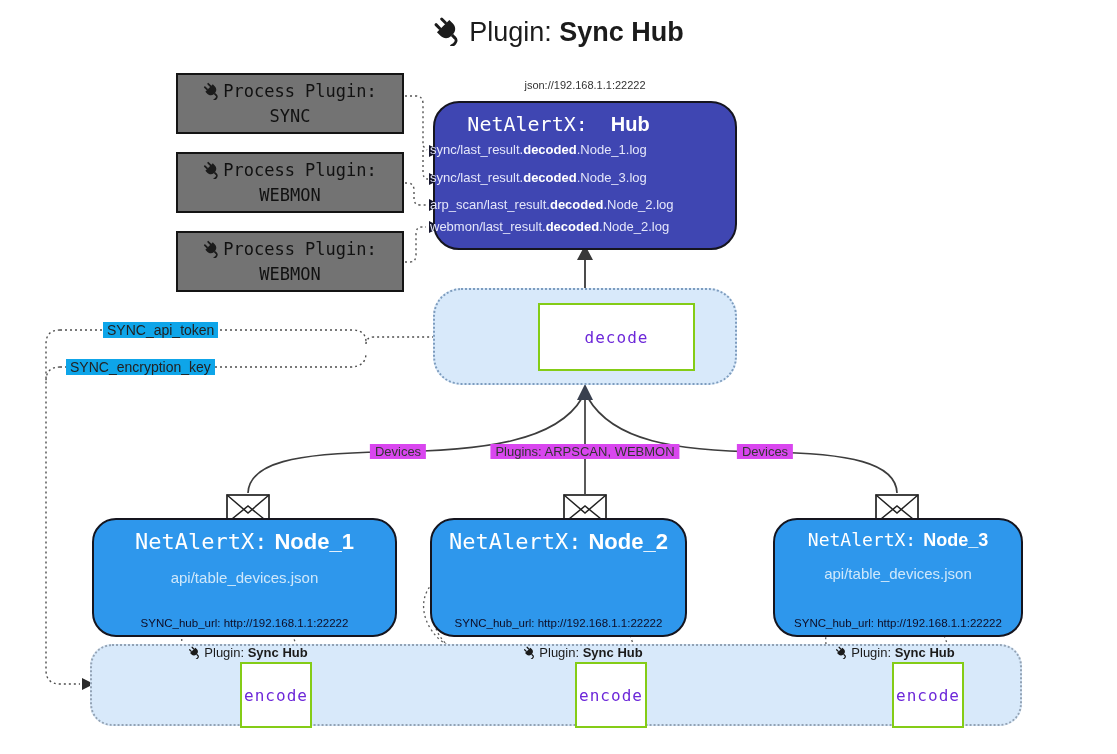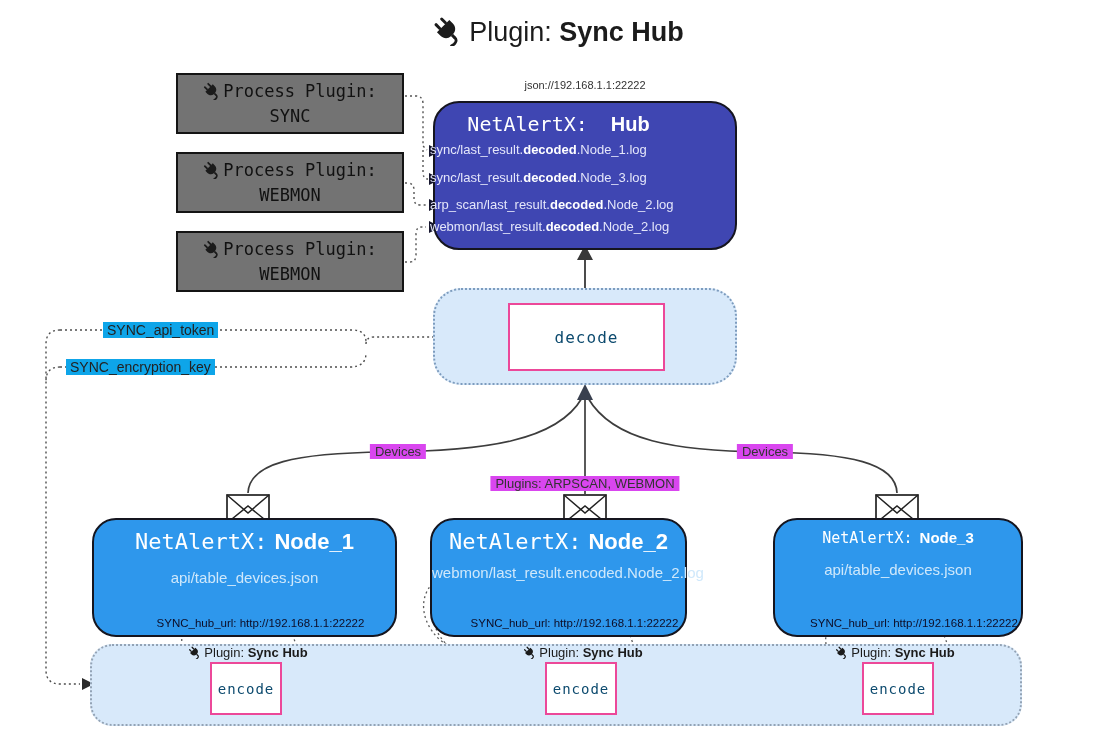--- a/index.html
+++ b/index.html
@@ -23,40 +23,40 @@
   .hub-title{left:0;top:112px;width:1117px;text-align:center;color:#fff;font-size:20px;}
   .mono{font-family:"DejaVu Sans Mono","Liberation Mono",monospace;}
   .hub-title b{font-family:"Liberation Sans",sans-serif;font-weight:bold;margin-left:23px;}
   .hubfile{left:430px;width:300px;color:#e4e6fa;font-size:13px;white-space:nowrap;}
   .hubfile b{color:#ffffff;}
   .hub-url{left:433px;top:79px;width:304px;text-align:center;font-size:11px;color:#333;}
 
   
   .band{background:#d8e9fa;border:2px dotted #7d9cbe;box-sizing:border-box;}
   .decode-band{left:433px;top:288px;width:304px;height:97px;border-radius:28px;}
-  .white-box{background:#fff;border:2px solid #ec4899;box-sizing:border-box;display:flex;align-items:center;justify-content:center;
-             font-family:"DejaVu Sans Mono","Liberation Mono",monospace;color:#0c4a6e;}
+  .white-box{background:#fff;border:2px solid #84cc16;box-sizing:border-box;display:flex;align-items:center;justify-content:center;
+             font-family:"DejaVu Sans Mono","Liberation Mono",monospace;color:#6d28d9;margin-left:30px;}
   .decode-box{left:508px;top:303px;width:157px;height:68px;font-size:16px;letter-spacing:1px;}
 
   
   .cfg{background:#0ea5e9;padding:0 4px;font-size:14px;color:#222;white-space:nowrap;}
 
   
   .edge-lbl{background:#d946ef;padding:0 5px;font-size:13px;color:#333;white-space:nowrap;transform:translateX(-50%);}
 
   
   .node{background:#2e97ec;border:2px solid #15151f;border-radius:24px;box-sizing:border-box;height:119px;top:518px;}
   .node-title{text-align:center;color:#fff;font-size:22px;margin-top:9px;white-space:nowrap;}
   .node-title b{font-family:"Liberation Sans",sans-serif;font-weight:bold;margin-left:7px;}
   .node-file{text-align:center;color:#cfe8fb;font-size:15px;white-space:nowrap;}
-  .node-url{position:absolute;left:0;bottom:6px;width:100%;text-align:center;font-size:11.5px;color:#0d0d26;padding-left:16px;}
+  .node-url{position:absolute;left:0;bottom:6px;width:100%;text-align:center;font-size:11.5px;color:#0d0d26;}
 
   
   .bottom-band{left:90px;top:644px;width:932px;height:82px;border-radius:22px;border-color:#93a3b5;}
-  .encode-box{width:72px;height:53px;top:662px;font-size:14px;letter-spacing:1px;}
+  .encode-box{width:72px;height:66px;top:662px;font-size:16px;letter-spacing:1px;}
   .enc-lbl{top:645px;font-size:13px;color:#1b1b1b;white-space:nowrap;transform:translateX(-50%);}
   .enc-lbl .plug-ic{vertical-align:-2px;margin-right:3px;}
   .enc-lbl b{font-weight:bold;}
 </style>
 </head>
 <body>
 
 <svg width="0" height="0" style="position:absolute">
   <symbol id="plug-sym" viewBox="0 0 24 24">
     <g transform="rotate(-45 12 12)" fill="#1b1b1b" stroke="none">
@@ -189,40 +189,39 @@
 <div class="abs hubfile" style="top:219px;"><span>webmon/last_result.</span><b>decoded</b><span>.Node_2.log</span></div>
 
 <div class="abs band decode-band"></div>
 <div class="abs white-box decode-box">decode</div>
 
 <div class="abs cfg" style="left:103px;top:322px;">SYNC_api_token</div>
 <div class="abs cfg" style="left:66px;top:359px;">SYNC_encryption_key</div>
 
 <div class="abs edge-lbl" style="left:398px;top:444px;">Devices</div>
 <div class="abs edge-lbl" style="left:765px;top:444px;">Devices</div>
-<div class="abs edge-lbl" style="left:585px;top:476px;">Plugins: ARPSCAN, WEBMON</div>
+<div class="abs edge-lbl" style="left:585px;top:444px;">Plugins: ARPSCAN, WEBMON</div>
 
 <div class="abs node" style="left:92px;width:305px;">
   <div class="node-title mono">
     <span>NetAlertX:</span><b>Node_1</b>
   </div>
   <div class="node-file" style="margin-top:14px;">api/table_devices.json</div>
   <div class="node-url">SYNC_hub_url: http://192.168.1.1:22222</div>
 </div>
 
 <div class="abs node" style="left:430px;width:257px;">
   <div class="node-title mono">
     <span>NetAlertX:</span><b>Node_2</b>
   </div>
-  <div class="node-file" style="margin-top:9px;">webmon/last_result.encoded.Node_2.log</div>
   <div class="node-url">SYNC_hub_url: http://192.168.1.1:22222</div>
 </div>
 
 <div class="abs node" style="left:773px;width:250px;">
-  <div class="node-title mono" style="font-size:15px;">
+  <div class="node-title mono" style="font-size:18px;">
     <span>NetAlertX:</span><b>Node_3</b>
   </div>
   <div class="node-file" style="margin-top:14px;">api/table_devices.json</div>
   <div class="node-url">SYNC_hub_url: http://192.168.1.1:22222</div>
 </div>
 
 <div class="abs band bottom-band"></div>
 
 <div class="abs enc-lbl" style="left:248px;">
   <svg class="plug-ic" width="13" height="13">

